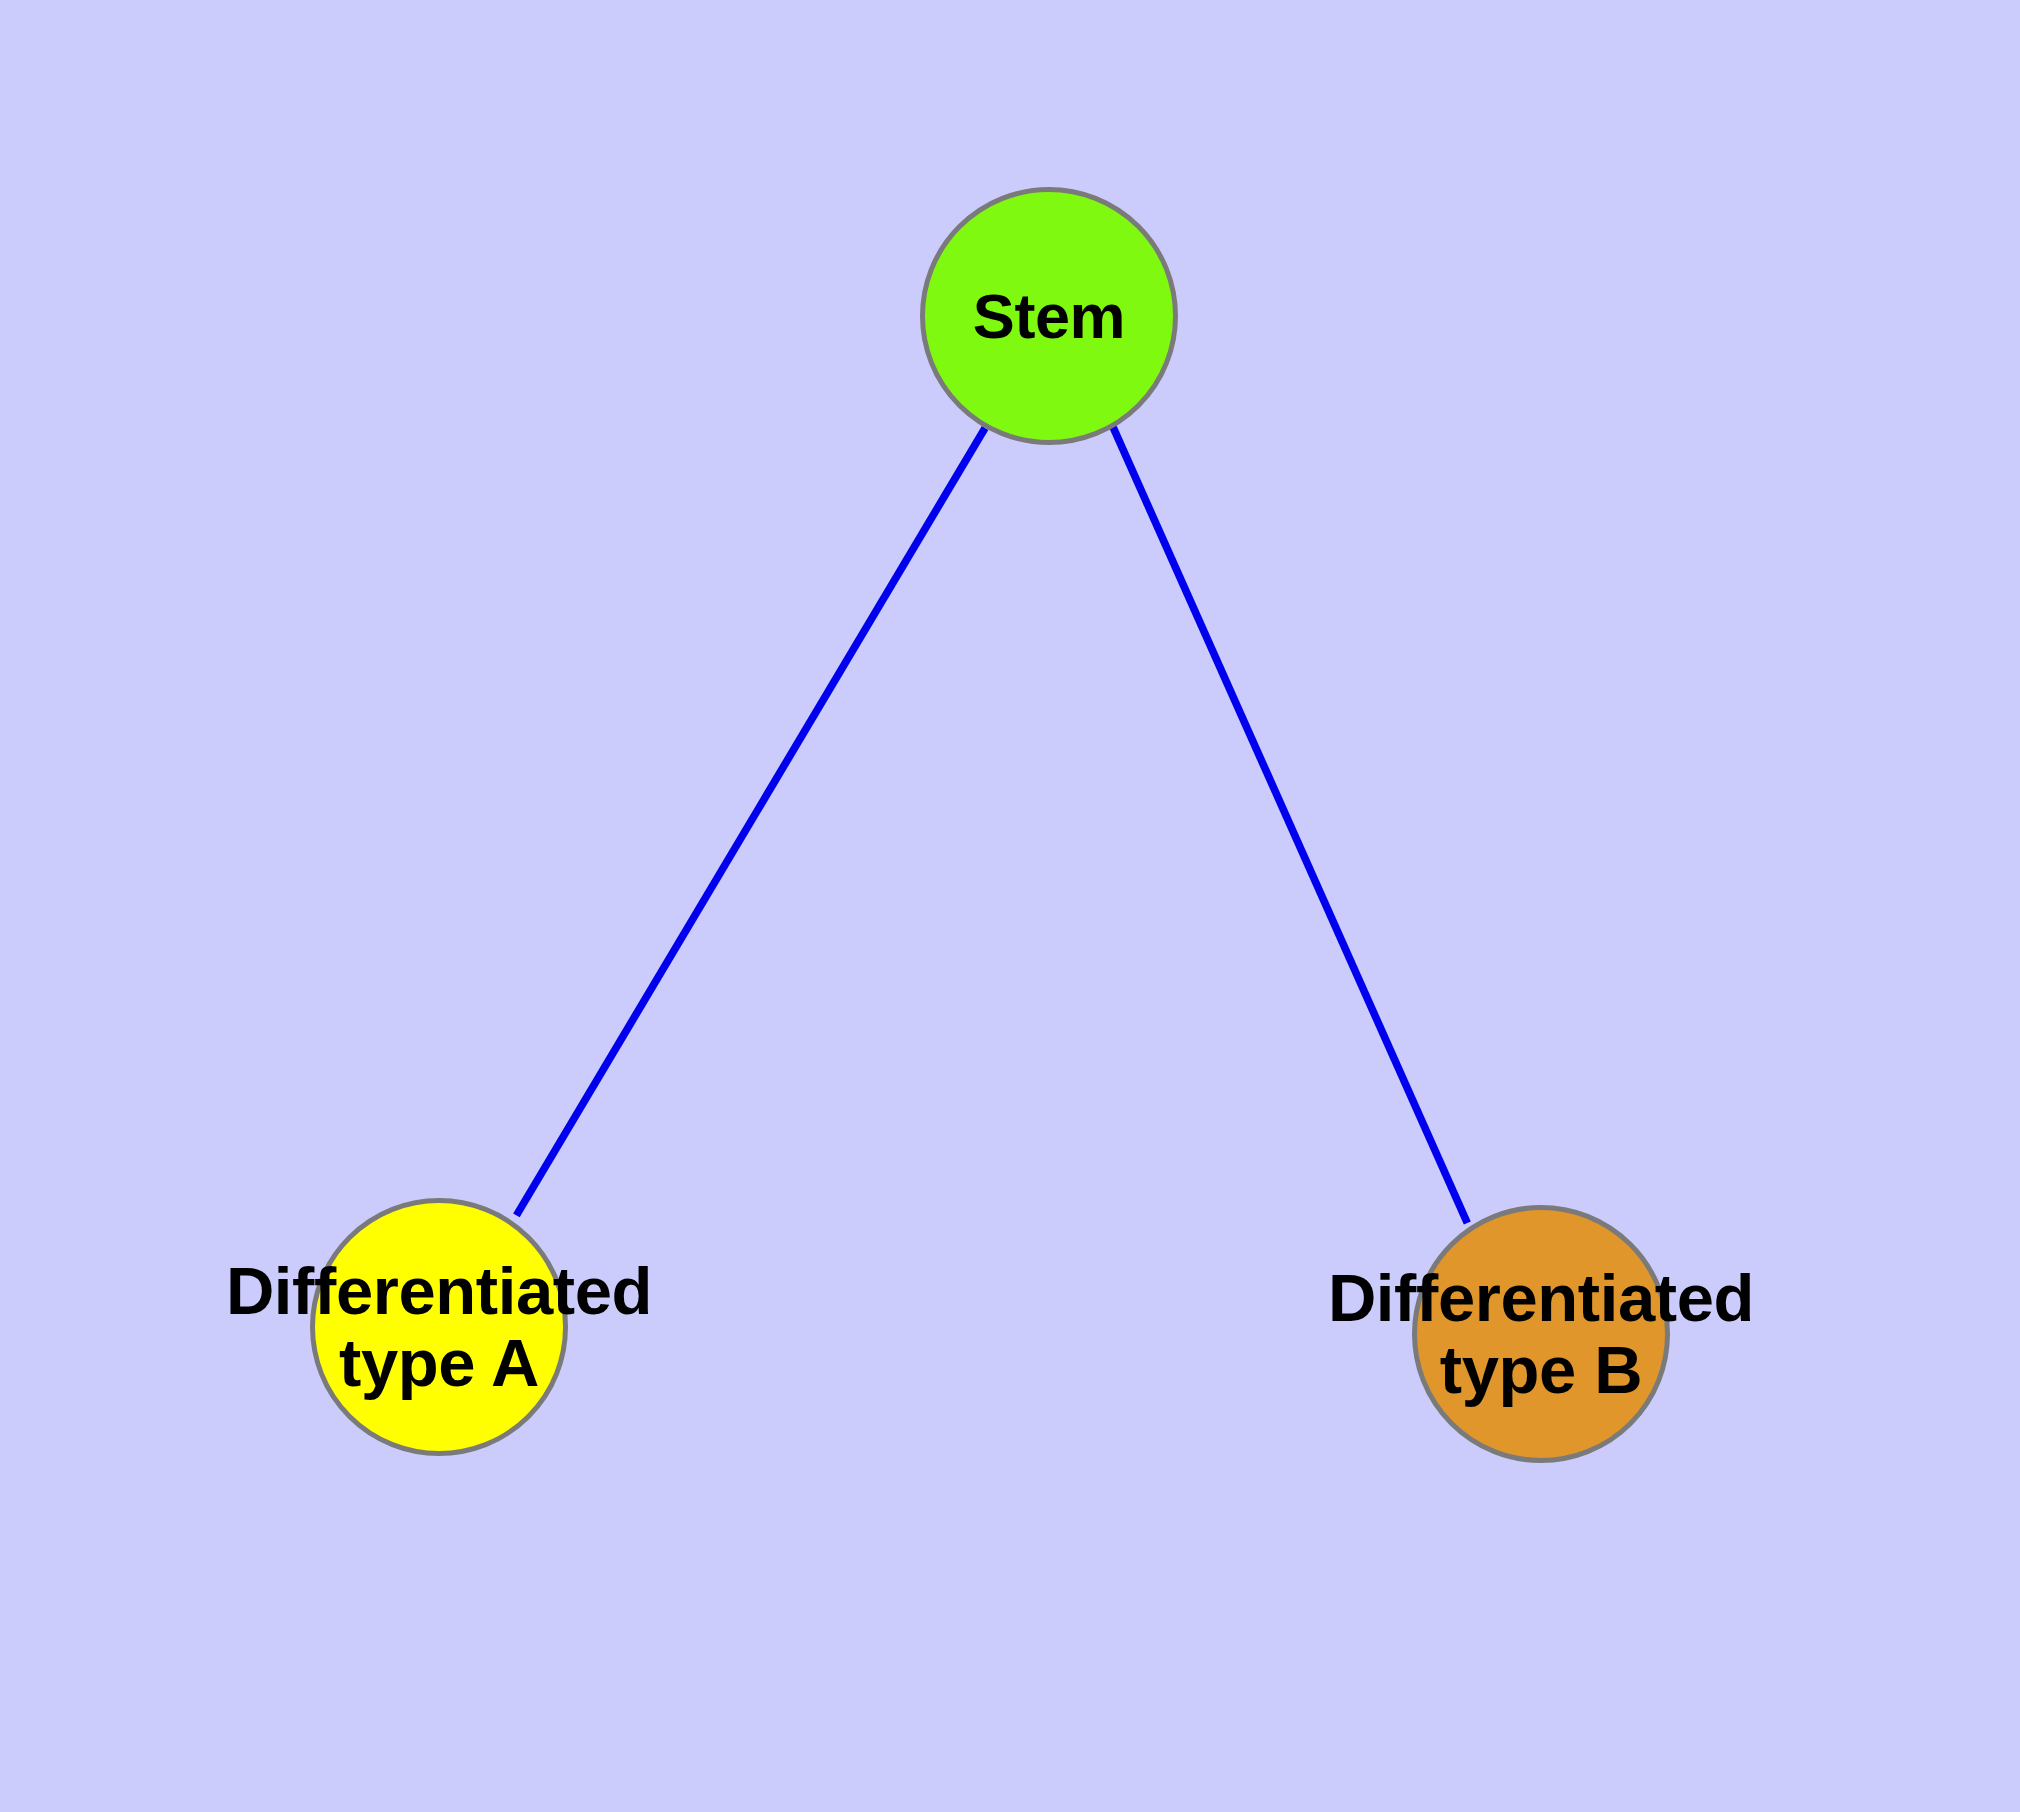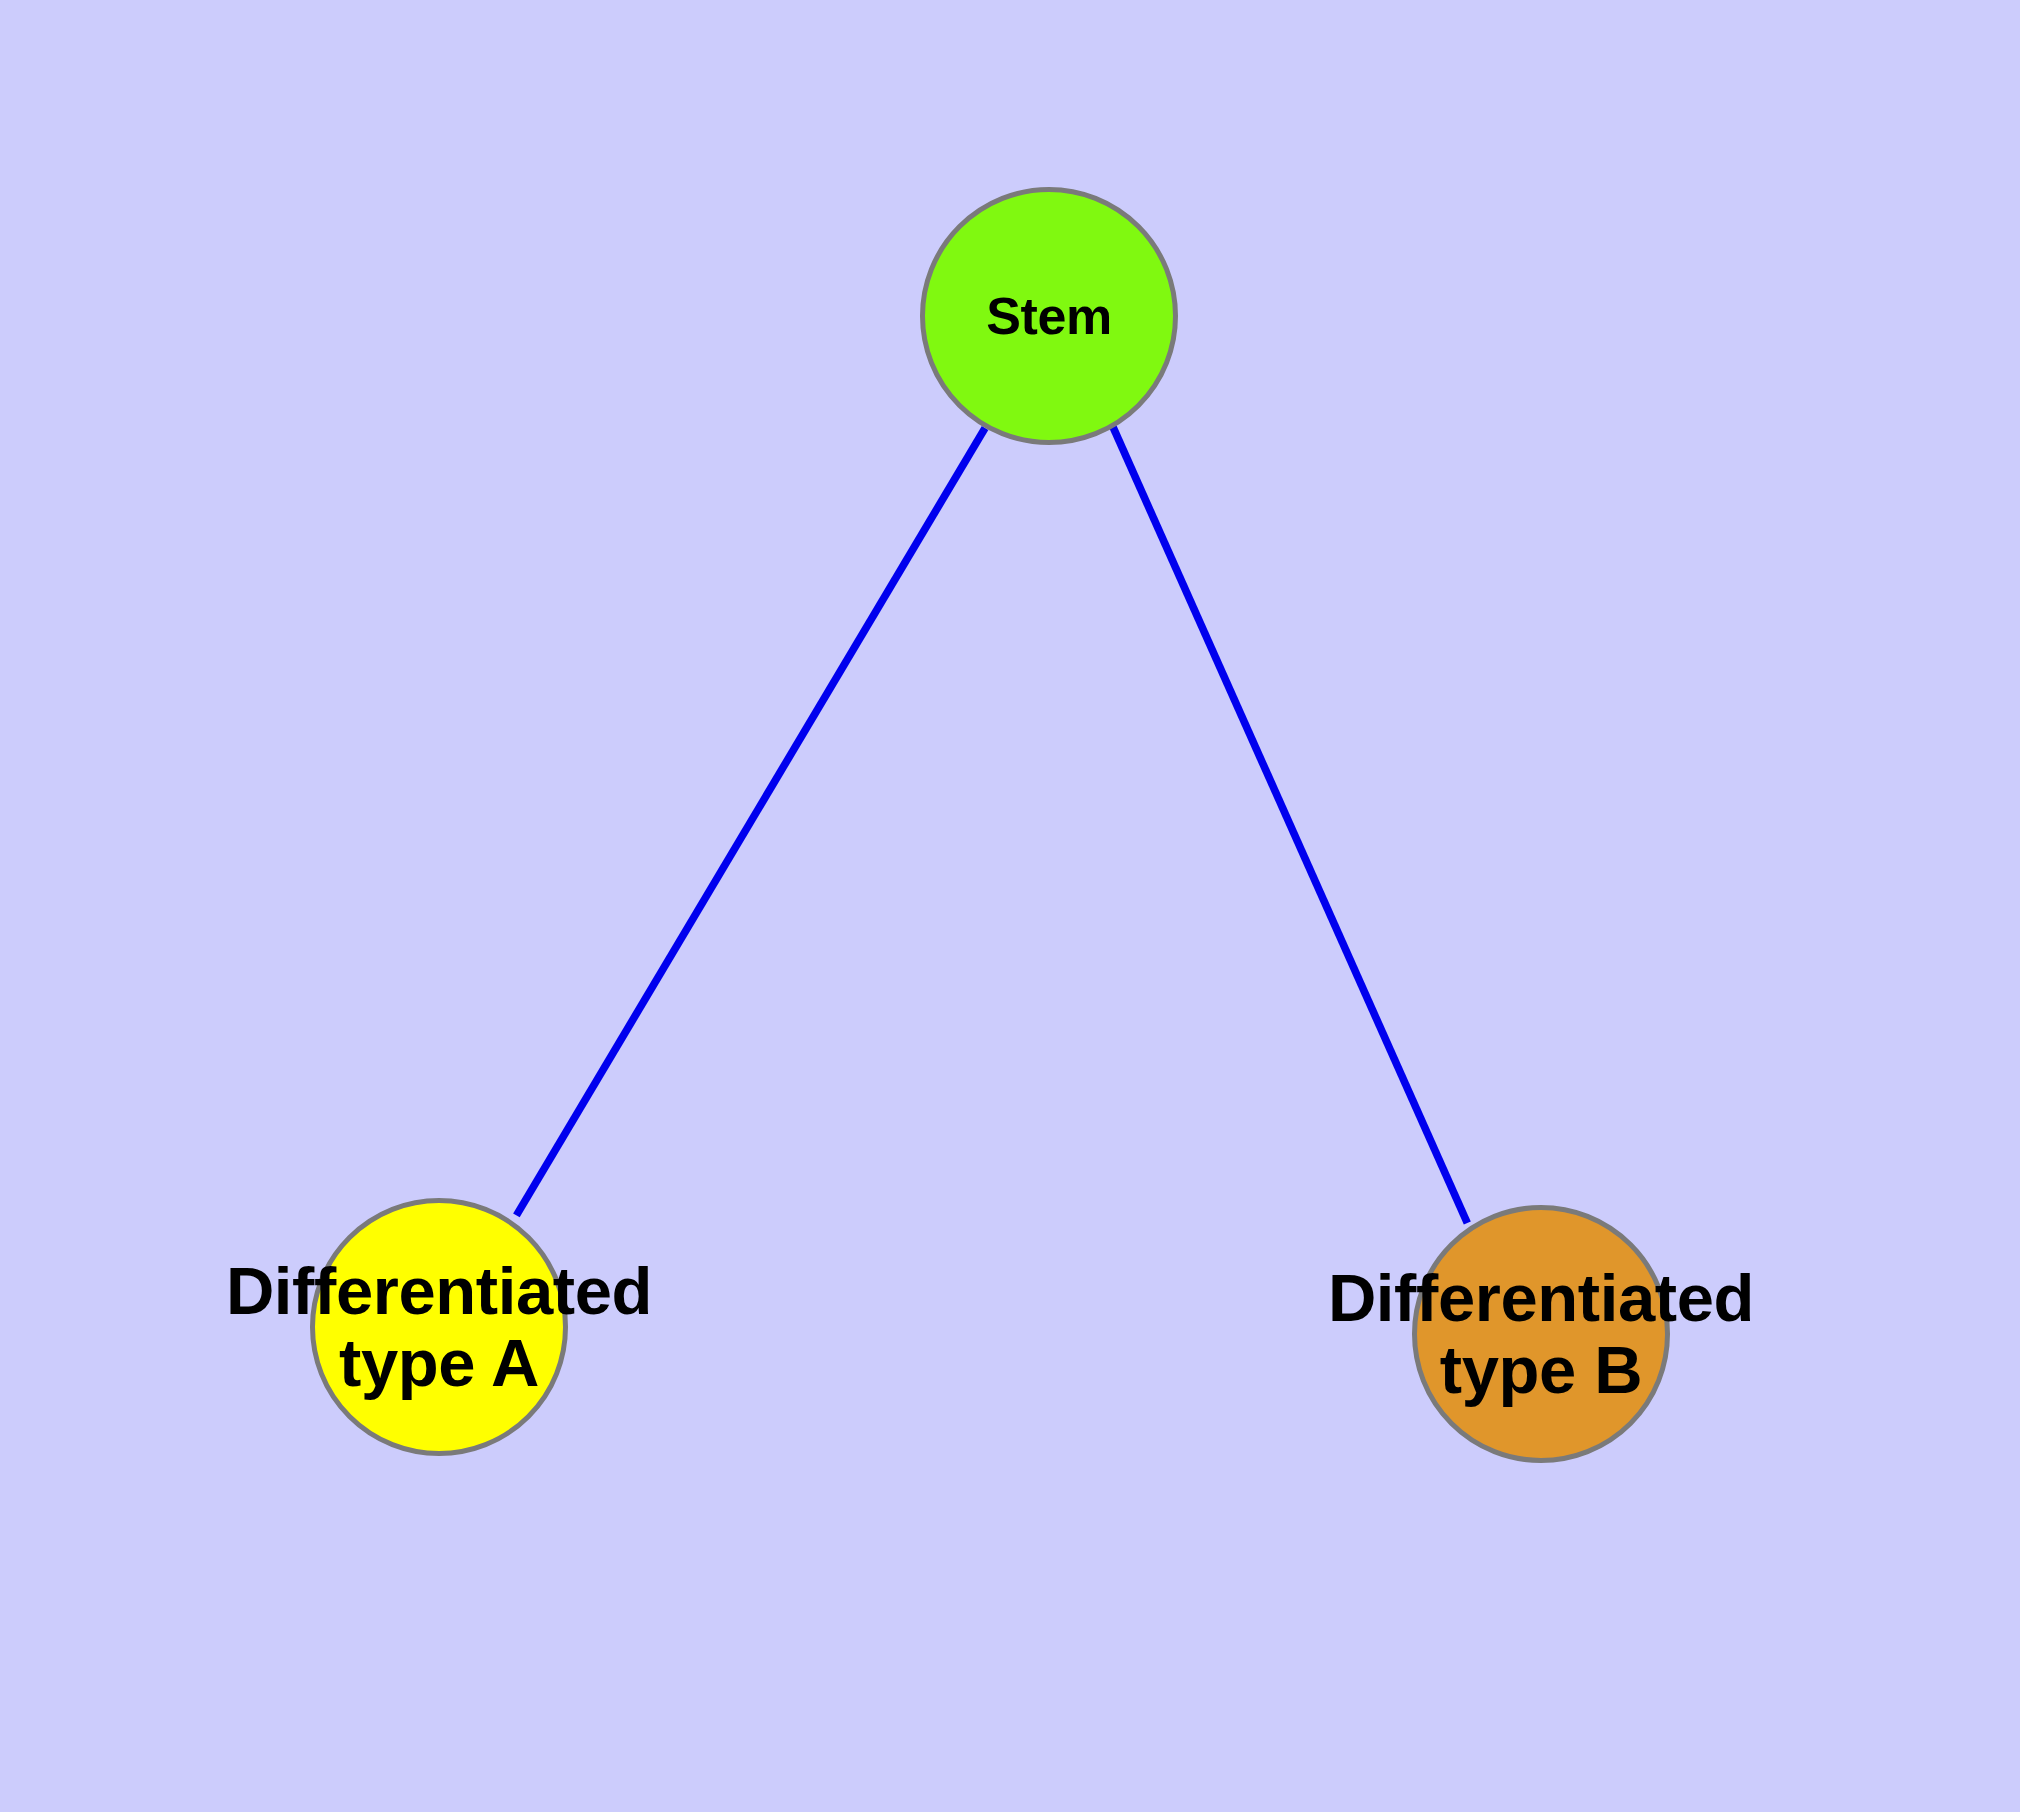--- a/index.html
+++ b/index.html
@@ -53,21 +53,21 @@
 
 <div id="canvas" style="width: 2021px; height: 1812px; background: rgb(204, 204, 252);">
 
   <svg id="edge-layer" viewBox="0 0 2384 2138" xmlns="http://www.w3.org/2000/svg">
     <line id="edge-0" x1="1162" y1="505" x2="609" y2="1434" stroke="#0000ee" stroke-width="9" stroke-linecap="butt"></line>
     <line id="edge-1" x1="1313" y1="504" x2="1731" y2="1443" stroke="#0000ee" stroke-width="9" stroke-linecap="butt"></line>
   </svg>
 
   <div class="node" id="node-0" style="left: 920px; top: 187px; width: 258px; height: 258px;">
     <div class="node-circle" style="width: 258px; height: 258px; background: rgb(128, 249, 16); border: 5.1px solid rgb(122, 122, 122);"></div>
-    <div class="node-label" style="font-size: 52px; color: rgb(0, 0, 0);">Stem</div>
+    <div class="node-label" style="font-size: 63px; color: rgb(0, 0, 0);">Stem</div>
   </div>
 
   <div class="node" id="node-1" style="left: 310px; top: 1198px; width: 258px; height: 258px;">
     <div class="node-circle" style="width: 258px; height: 258px; background: rgb(255, 255, 0); border: 5.1px solid rgb(122, 122, 122);"></div>
     <div class="node-label" style="font-size: 67px; color: rgb(0, 0, 0);">Differentiated
 type A</div>
   </div>
 
   <div class="node" id="node-2" style="left: 1412px; top: 1205px; width: 258px; height: 258px;">
     <div class="node-circle" style="width: 258px; height: 258px; background: rgb(224, 150, 43); border: 5.1px solid rgb(122, 122, 122);"></div>

